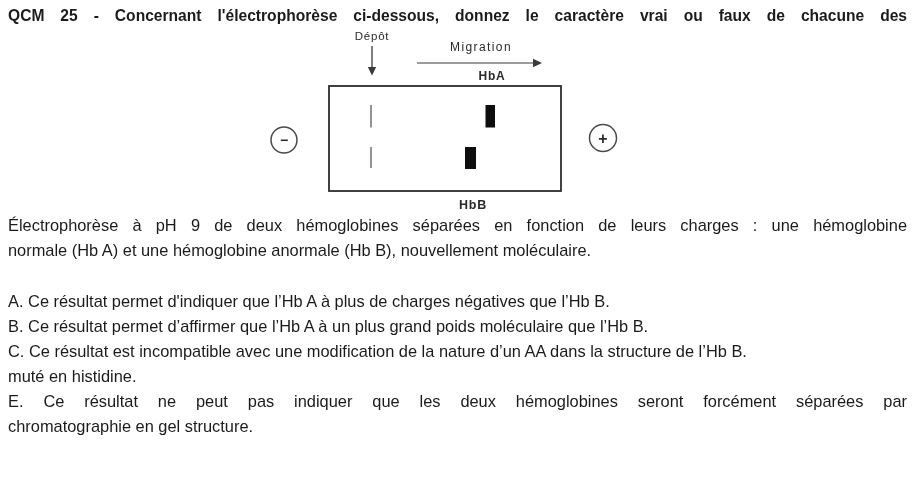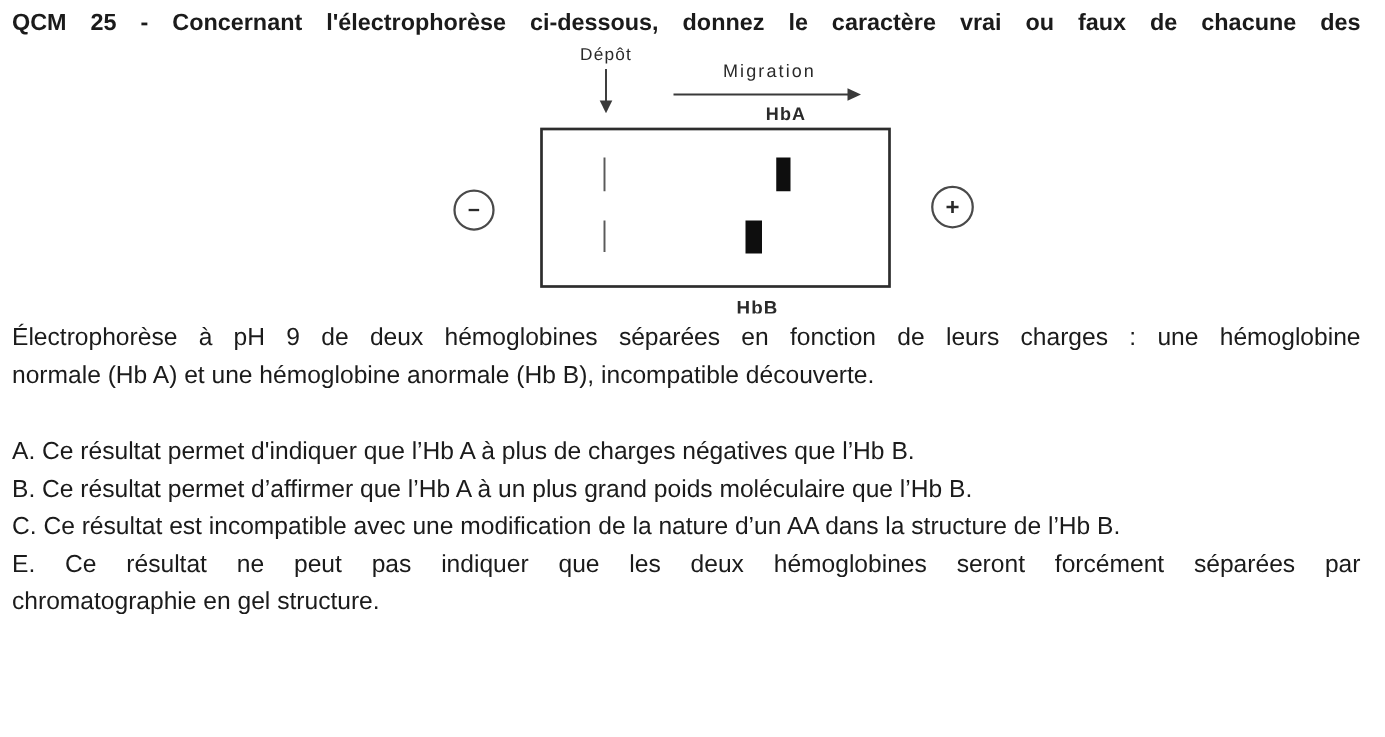--- a/index.html
+++ b/index.html
@@ -18,21 +18,21 @@
     font-weight: bold;
     font-size: 15.6px;
     line-height: 24px;
     white-space: nowrap;
   }
   .jl {
     white-space: normal;
     text-align: justify;
     text-align-last: justify;
   }
-  .figure { position: relative; width: 750px; height: 181px; padding-left: 32px; }
+  .figure { position: relative; width: 750px; height: 181px; }
   .figure svg { display: block; }
   .fig-label { fill: #2a2a2a; font-family: "Liberation Sans", sans-serif; }
   .body-line {
     font-size: 16.4px;
     line-height: 25px;
     white-space: nowrap;
   }
   .intro-block { margin-top: 4px; }
   .props-block { margin-top: 26px; }
 </style>
@@ -79,24 +79,25 @@
         <circle cx="603" cy="162" r="13.5" fill="none" stroke="#4a4a4a" stroke-width="1.5"></circle>
         <text class="fig-label" x="603" y="167.5" text-anchor="middle" font-size="16" font-weight="bold">+</text>
       </g>
 
       <text class="fig-label" x="473" y="233" text-anchor="middle" font-size="12.5" font-weight="600" letter-spacing="0.8">HbB</text>
     </svg>
   </div>
 
   <div class="textcol intro-block">
     <div class="body-line jl">Électrophorèse à pH 9 de deux hémoglobines séparées en fonction de leurs charges : une hémoglobine</div>
-    <div class="body-line">normale (Hb A) et une hémoglobine anormale (Hb B), incompatible découverte.</div>
+    <div class="body-line">normale (Hb A) et une hémoglobine anormale (Hb B), nouvellement moléculaire.</div>
   </div>
 
   <div class="textcol props-block">
     <div class="body-line">A. Ce résultat permet d'indiquer que l’Hb A à plus de charges négatives que l’Hb B.</div>
     <div class="body-line">B. Ce résultat permet d’affirmer que l’Hb A à un plus grand poids moléculaire que l’Hb B.</div>
     <div class="body-line">C. Ce résultat est incompatible avec une modification de la nature d’un AA dans la structure de l’Hb B.</div>
+    <div class="body-line">muté en histidine.</div>
     <div class="body-line jl">E. Ce résultat ne peut pas indiquer que les deux hémoglobines seront forcément séparées par</div>
     <div class="body-line">chromatographie en gel structure.</div>
   </div>
 
 </div>
 
 </body></html>

